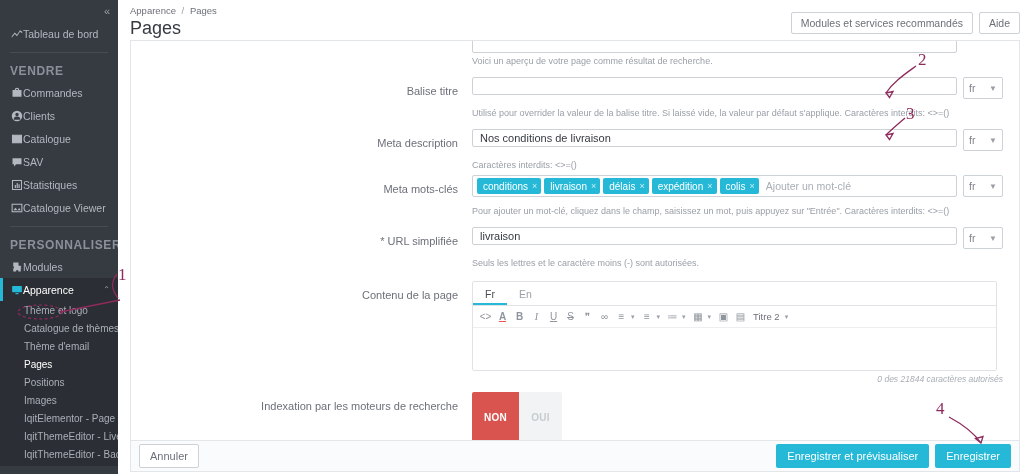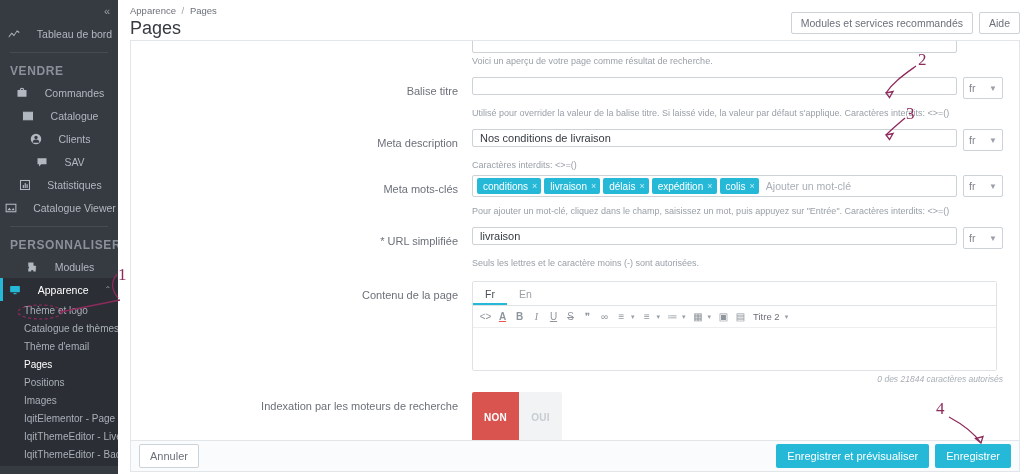--- a/index.html
+++ b/index.html
@@ -12,23 +12,23 @@
   }
 
   
   #sidebar {
     position:absolute; left:0; top:0; width:118px; height:474px;
     background:#363a41; color:#b9bfc7; overflow:hidden;
   }
   .collapse-row { height:22px; display:flex; align-items:center; justify-content:flex-end; padding-right:9px; }
   .collapse-icon { color:#9aa1ab; font-size:11px; line-height:1; cursor:pointer; letter-spacing:-1px; }
   .nav-item {
-    display:flex; align-items:center; gap:16px;
+    display:flex; align-items:center; gap:0;
     padding:5px 8px 5px 10px; font-size:10.5px; color:#b2b8c0;
-    cursor:pointer; white-space:nowrap; position:relative;justify-content:center;
+    cursor:pointer; white-space:nowrap; position:relative;
   }
   .nav-item .ico { width:13px; height:13px; flex:0 0 13px; display:flex; align-items:center; justify-content:center; }
   .nav-item .ico svg { width:12px; height:12px; fill:#b2b8c0; }
   .nav-sep { height:1px; background:#474b53; margin:7px 10px; }
   .nav-title {
     font-size:12px; font-weight:bold; letter-spacing:.6px;
     color:#8b919b; padding:4px 10px 3px;
   }
   .nav-item.active {
     background:#2b2e34; color:#fff;
@@ -185,36 +185,36 @@
       <svg viewBox="0 0 16 16">
           <path d="M2 4h12v9H2z"></path>
           <path d="M5 4a3 3 0 016 0h-1.5a1.5 1.5 0 00-3 0z"></path>
         </svg>
     </span>
     <span>Commandes</span>
   </div>
   <div class="nav-item">
     <span class="ico">
       <svg viewBox="0 0 16 16">
+          <circle cx="8" cy="8" r="7"></circle>
+          <circle cx="8" cy="6" r="2.2" fill="#363a41"></circle>
+          <path d="M3.5 13a4.5 4.5 0 019 0z" fill="#363a41"></path>
+        </svg>
+    </span>
+    <span>Clients</span>
+  </div>
+  <div class="nav-item">
+    <span class="ico">
+      <svg viewBox="0 0 16 16">
           <path d="M2 3h12v10H2zM2 6h12M6 6v7"></path>
           <rect x="2" y="3" width="12" height="10" fill="none" stroke="#b2b8c0" stroke-width="1.4"></rect>
           <path d="M2 6.5h12M6 6.5v6.5" stroke="#b2b8c0" stroke-width="1.2" fill="none"></path>
         </svg>
     </span>
     <span>Catalogue</span>
-  </div>
-  <div class="nav-item">
-    <span class="ico">
-      <svg viewBox="0 0 16 16">
-          <circle cx="8" cy="8" r="7"></circle>
-          <circle cx="8" cy="6" r="2.2" fill="#363a41"></circle>
-          <path d="M3.5 13a4.5 4.5 0 019 0z" fill="#363a41"></path>
-        </svg>
-    </span>
-    <span>Clients</span>
   </div>
   <div class="nav-item">
     <span class="ico">
       <svg viewBox="0 0 16 16">
           <path d="M2 3h12v8H7l-3 3v-3H2z"></path>
         </svg>
     </span>
     <span>SAV</span>
   </div>
   <div class="nav-item">

